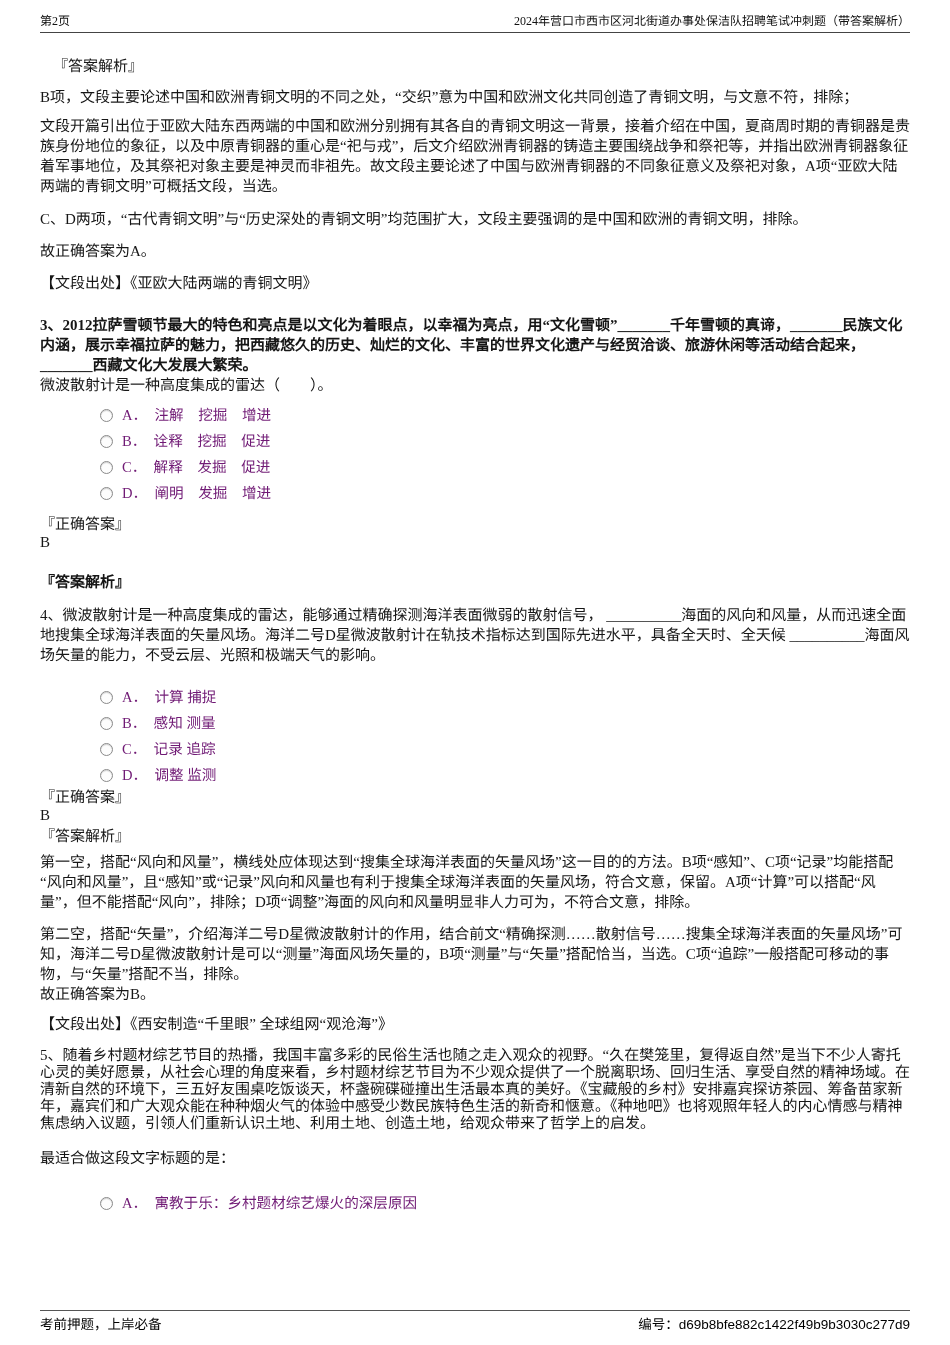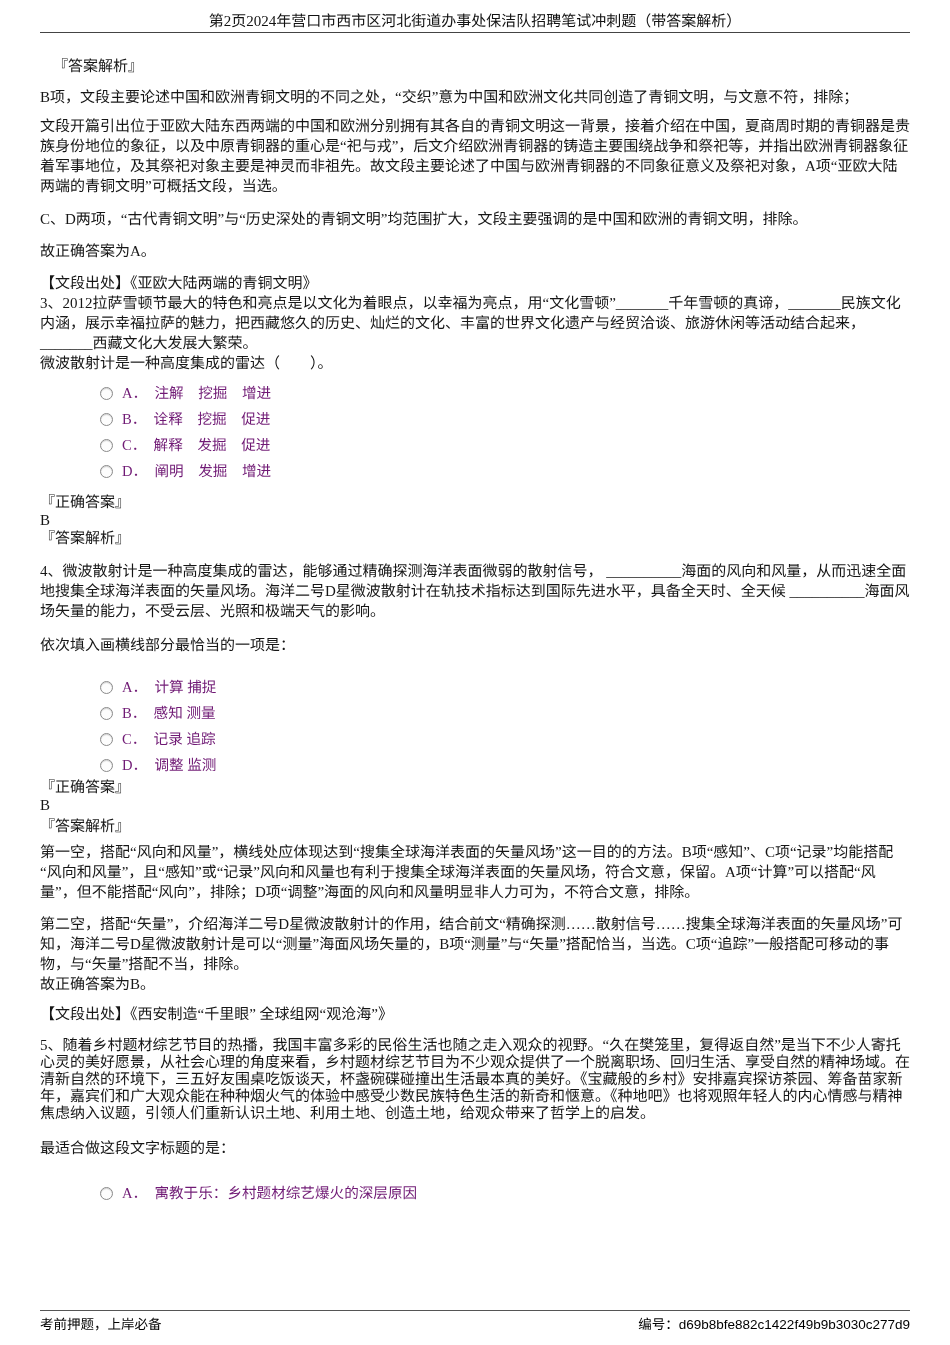--- a/index.html
+++ b/index.html
@@ -4,31 +4,31 @@
 <style>
   html,body{margin:0;padding:0;}
   body{
     width:950px;height:1345px;position:relative;overflow:hidden;
     background:#ffffff;color:#1a1a1a;
     font-family:"Liberation Serif","DejaVu Serif",serif;
   }
   .page{padding:0 40px;box-sizing:border-box;}
   
   .hdr{
-    display:flex;justify-content:center;align-items:flex-end;
+    display:flex;justify-content:space-between;align-items:flex-end;
     padding:13px 0 3px;border-bottom:1px solid #444;
-    font-size:15px;line-height:16px;color:#111;
+    font-size:12px;line-height:16px;color:#111;
   }
   
   p{margin:0;}
   .para,.lbl{font-size:15px;line-height:20px;color:#161616;}
   .lbl{line-height:18px;}
   .ind{padding-left:13px;}
   .mt0{margin-top:0;} .mt3{margin-top:3px;}
-  .mt6{margin-top:0;} .mt7{margin-top:7px;}
+  .mt6{margin-top:22px;font-weight:bold;} .mt7{margin-top:7px;}
   .mt9{margin-top:9px;} .mt10{margin-top:10px;} .mt12{margin-top:12px;}
   .mt13{margin-top:13px;} .mt14{margin-top:14px;} .mt16{margin-top:16px;}
   .mt17{} .mt19{margin-top:19px;} .mt22{margin-top:22px;}
   .mt24{margin-top:24px;}
   .dense{line-height:17px;}
   
   .options{margin-left:60px;}
   .option{display:flex;align-items:center;height:26px;cursor:default;}
   .radio{
     flex:0 0 auto;width:11px;height:11px;margin-right:9px;
@@ -80,21 +80,20 @@
     <div class="option">
       <span class="radio"></span>
       <span class="opt-text">D．　阐明　发掘　增进</span>
     </div>
   </div>
   <p class="lbl mt9">『正确答案』</p>
   <p class="lbl mt0">B</p>
   <p class="lbl mt6">『答案解析』</p>
 
   <p class="para mt14">4、微波散射计是一种高度集成的雷达，能够通过精确探测海洋表面微弱的散射信号， __________海面的风向和风量，从而迅速全面地搜集全球海洋表面的矢量风场。海洋二号D星微波散射计在轨技术指标达到国际先进水平，具备全天时、全天候 __________海面风场矢量的能力，不受云层、光照和极端天气的影响。</p>
-  <p class="para mt14">依次填入画横线部分最恰当的一项是：</p>
   <div class="options mt19">
     <div class="option">
       <span class="radio"></span>
       <span class="opt-text">A．　计算 捕捉</span>
     </div>
     <div class="option">
       <span class="radio"></span>
       <span class="opt-text">B．　感知 测量</span>
     </div>
     <div class="option">

